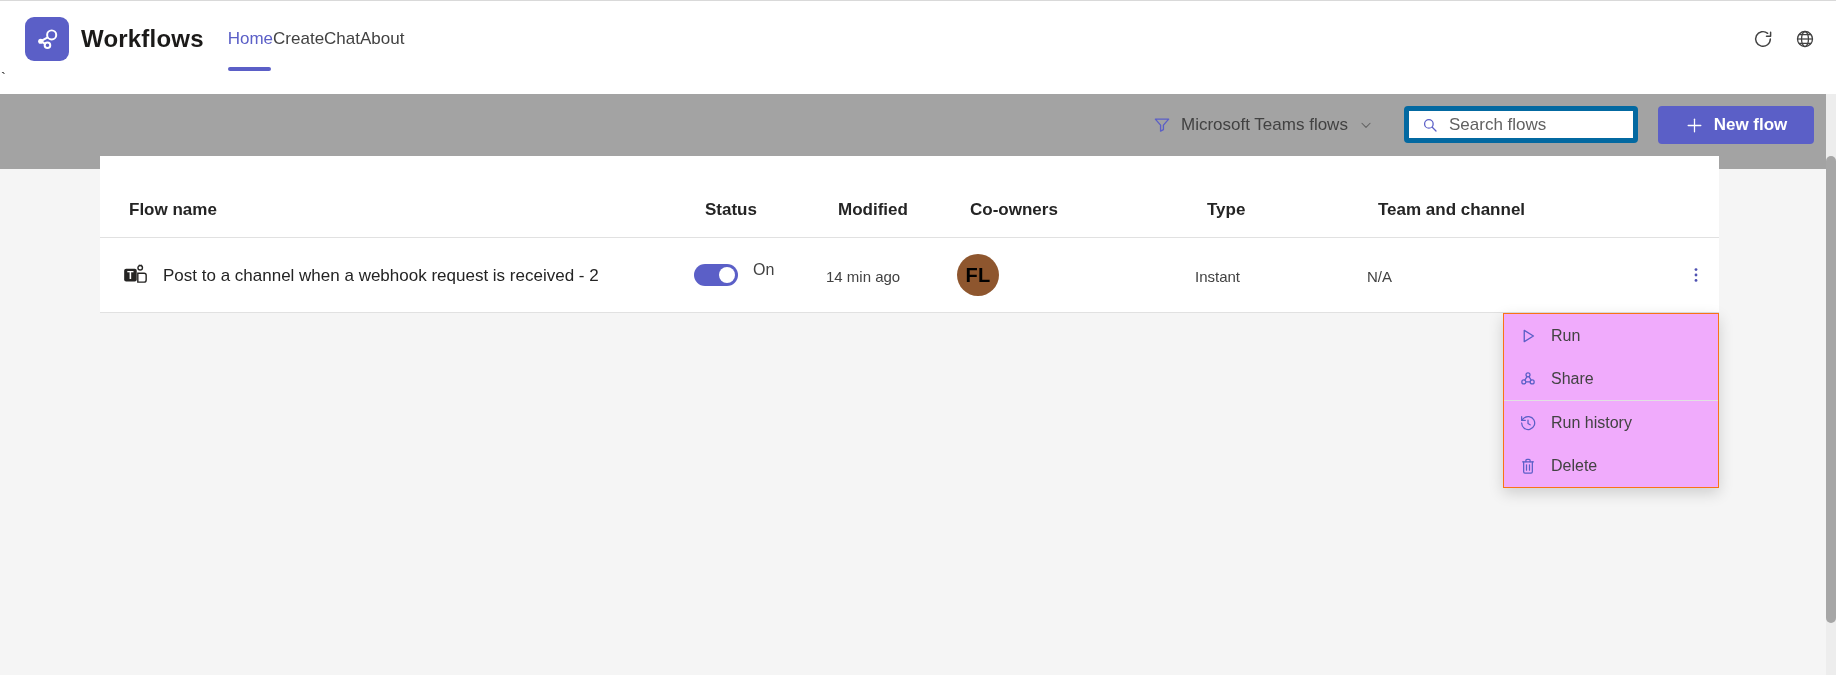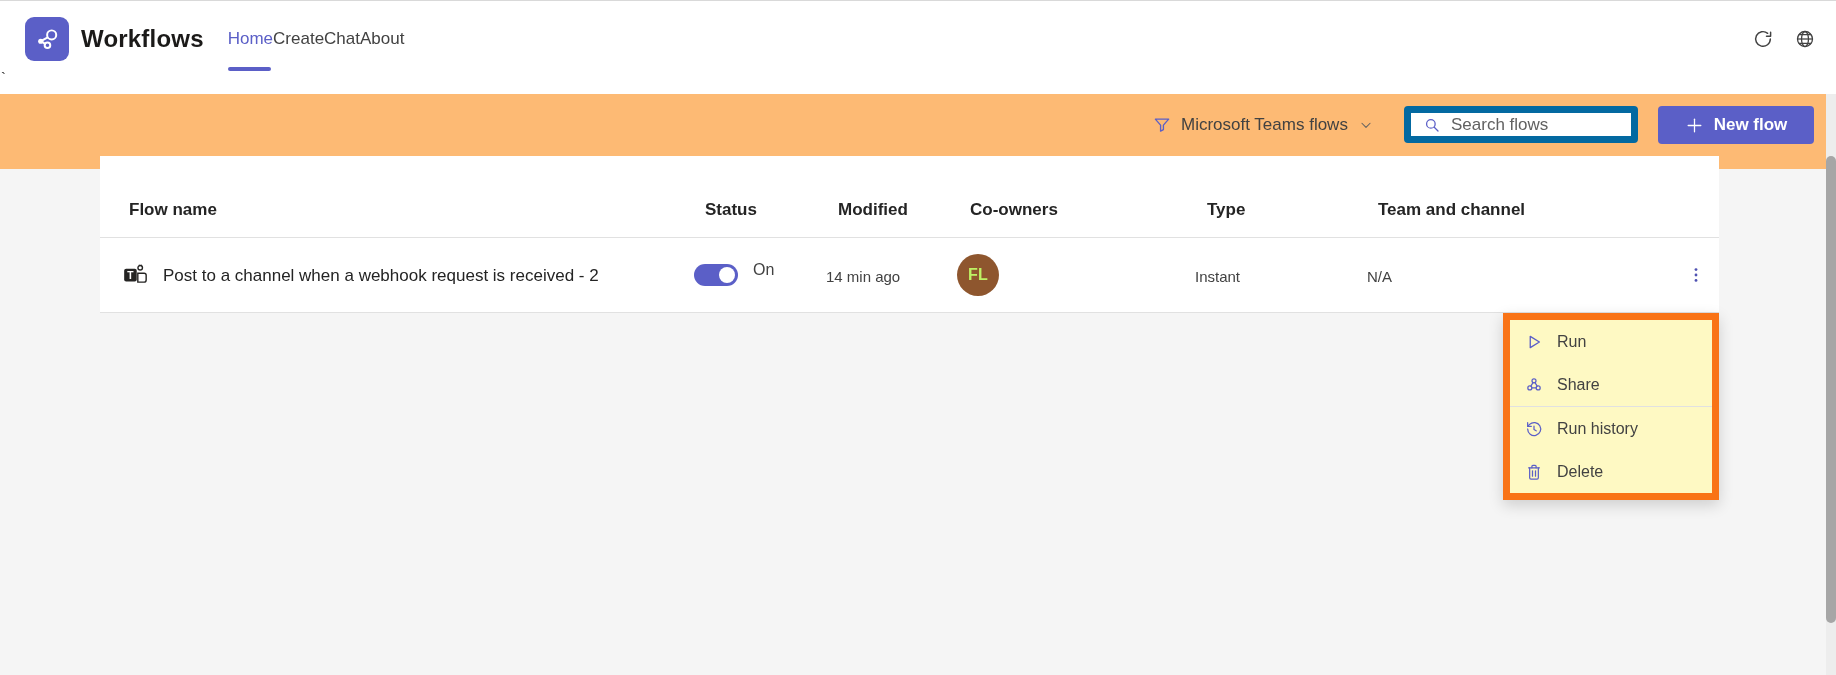--- a/index.html
+++ b/index.html
@@ -17,56 +17,56 @@
   .nav{display:flex;margin-left:24px;}
   .nav-item{position:relative;font-size:17px;color:#424242;cursor:pointer;}
   .nav-item.active{color:#5b5fc7;}
   .nav-item.active::after{content:"";position:absolute;left:0;right:2px;bottom:-22px;height:4px;
     border-radius:2px;background:#5b5fc7;}
   .topbar-actions{margin-left:auto;margin-right:16px;display:flex;gap:12px;align-items:center;}
   .icon-btn{width:30px;height:30px;display:flex;align-items:center;justify-content:center;
     color:#424242;cursor:pointer;background:none;border:none;padding:0;}
   .stray{position:absolute;left:1px;top:68px;font-size:15px;color:#242424;}
   
-  .toolbar{position:absolute;left:0;top:93px;width:1836px;height:75px;background:#fdba74;}
+  .toolbar{position:absolute;left:0;top:93px;width:1836px;height:75px;background:#a3a3a3;}
   .filter-ctl{position:absolute;left:1152px;top:0;height:62px;display:flex;align-items:center;
     gap:9px;color:#424242;font-size:17px;cursor:pointer;}
   .filter-ctl .funnel{color:#5b5fc7;display:flex;}
   .filter-ctl .chev{color:#616161;display:flex;margin-left:2px;}
   .searchbox{position:absolute;left:1404px;top:12px;width:234px;height:37px;background:#fff;
-    border:7px solid #0369a1;border-radius:4px;display:flex;align-items:center;box-sizing:border-box;}
+    border:5px solid #0369a1;border-radius:4px;display:flex;align-items:center;box-sizing:border-box;}
   .searchbox .mag{color:#5b5fc7;margin:0 8px 0 12px;display:flex;}
   .searchbox input{border:none;outline:none;background:transparent;font-size:17px;color:#424242;
     width:170px;font-family:inherit;}
   .searchbox input::placeholder{color:#616161;opacity:1;}
   .newflow-btn{position:absolute;left:1658px;top:12px;width:156px;height:38px;background:#5b5fc7;
     border:none;border-radius:4px;color:#fff;font-size:17px;font-weight:700;cursor:pointer;
     display:flex;align-items:center;justify-content:center;gap:10px;font-family:inherit;}
   
   .card{position:absolute;left:100px;top:155px;width:1619px;height:157px;background:#fff;}
   .divider{position:absolute;left:0;right:0;height:1px;background:#e1e1e1;}
   .th{position:absolute;top:44px;font-size:17px;font-weight:600;color:#242424;white-space:nowrap;margin-left:12px;}
   .th.c1{left:17px}.th.c2{left:593px}.th.c3{left:726px}.th.c4{left:858px}.th.c5{left:1095px}.th.c6{left:1266px}
   .row{position:absolute;left:0;top:81px;right:0;height:76px;cursor:pointer;}
   .cell{position:absolute;white-space:nowrap;}
   .teams-ic{left:22px;top:25px;width:26px;height:26px;}
   .flow-name{left:63px;top:29px;font-size:17px;color:#242424;}
   .toggle{left:594px;top:27px;width:44px;height:22px;border-radius:11px;background:#5b5fc7;cursor:pointer;}
   .toggle .knob{position:absolute;right:3px;top:3px;width:16px;height:16px;border-radius:50%;background:#fff;}
   .toggle-label{left:653px;top:24px;font-size:16px;color:#424242;}
   .modified{left:726px;top:31px;font-size:15px;color:#424242;}
-  .avatar{left:857px;top:17px;width:42px;height:42px;border-radius:50%;background:#8E562E;color:#bef264;
-    font-size:16px;font-weight:bold;display:flex;align-items:center;justify-content:center;letter-spacing:.3px;}
+  .avatar{left:857px;top:17px;width:42px;height:42px;border-radius:50%;background:#8E562E;color:#000000;
+    font-size:20px;font-weight:bold;display:flex;align-items:center;justify-content:center;letter-spacing:.3px;}
   .type{left:1095px;top:31px;font-size:15px;color:#424242;}
   .team{left:1267px;top:31px;font-size:15px;color:#424242;}
   .more-btn{left:1580px;top:22px;width:32px;height:32px;display:flex;align-items:center;
     justify-content:center;cursor:pointer;color:#4f52b2;background:none;border:none;padding:0;}
   
-  .ctx-menu{position:absolute;left:1503px;top:312px;width:216px;background:#fef9c3;
-    border:7px solid #f97316;box-shadow:0 5px 14px rgba(0,0,0,.16);box-sizing:border-box;z-index:5;}
+  .ctx-menu{position:absolute;left:1503px;top:312px;width:216px;background:#f0abfc;
+    border:1px solid #f97316;box-shadow:0 5px 14px rgba(0,0,0,.16);box-sizing:border-box;z-index:5;}
   .menu-item{height:43px;display:flex;align-items:center;gap:12px;padding-left:13px;cursor:pointer;}
   .menu-item.highlight{background:#e9e9e9;}
   .mi-icon{width:22px;height:22px;display:flex;align-items:center;justify-content:center;color:#5b5fc7;}
   .mi-label{font-size:16px;color:#424242;}
   .menu-divider{height:1px;background:#e1e1e1;}
   
   .sb-track{position:absolute;left:1826px;top:93px;width:10px;height:582px;background:#ededed;cursor:pointer;}
   .sb-thumb{position:absolute;left:1826px;top:155px;width:10px;height:467px;background:#a6a6a6;
     border-radius:5px;cursor:pointer;}
   svg{display:block;}

